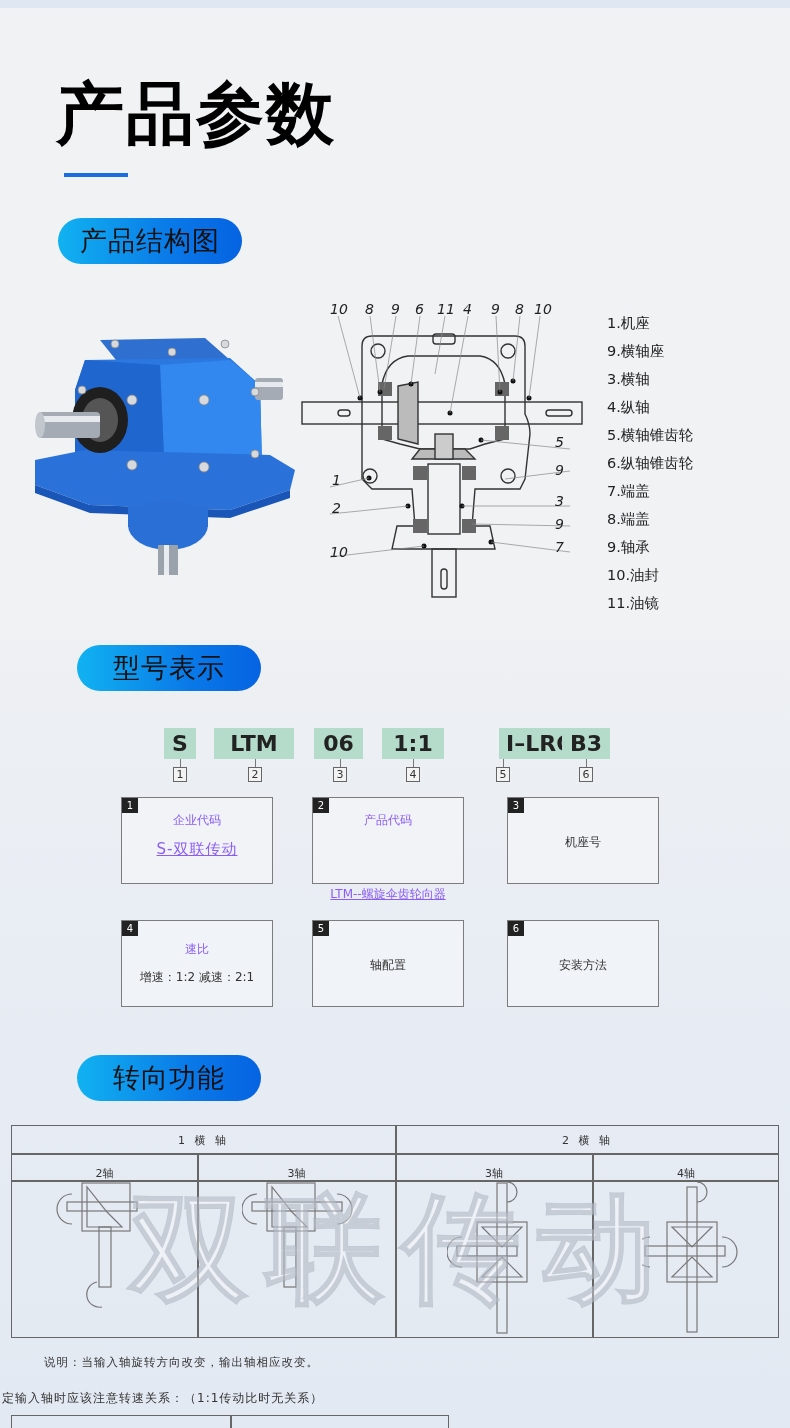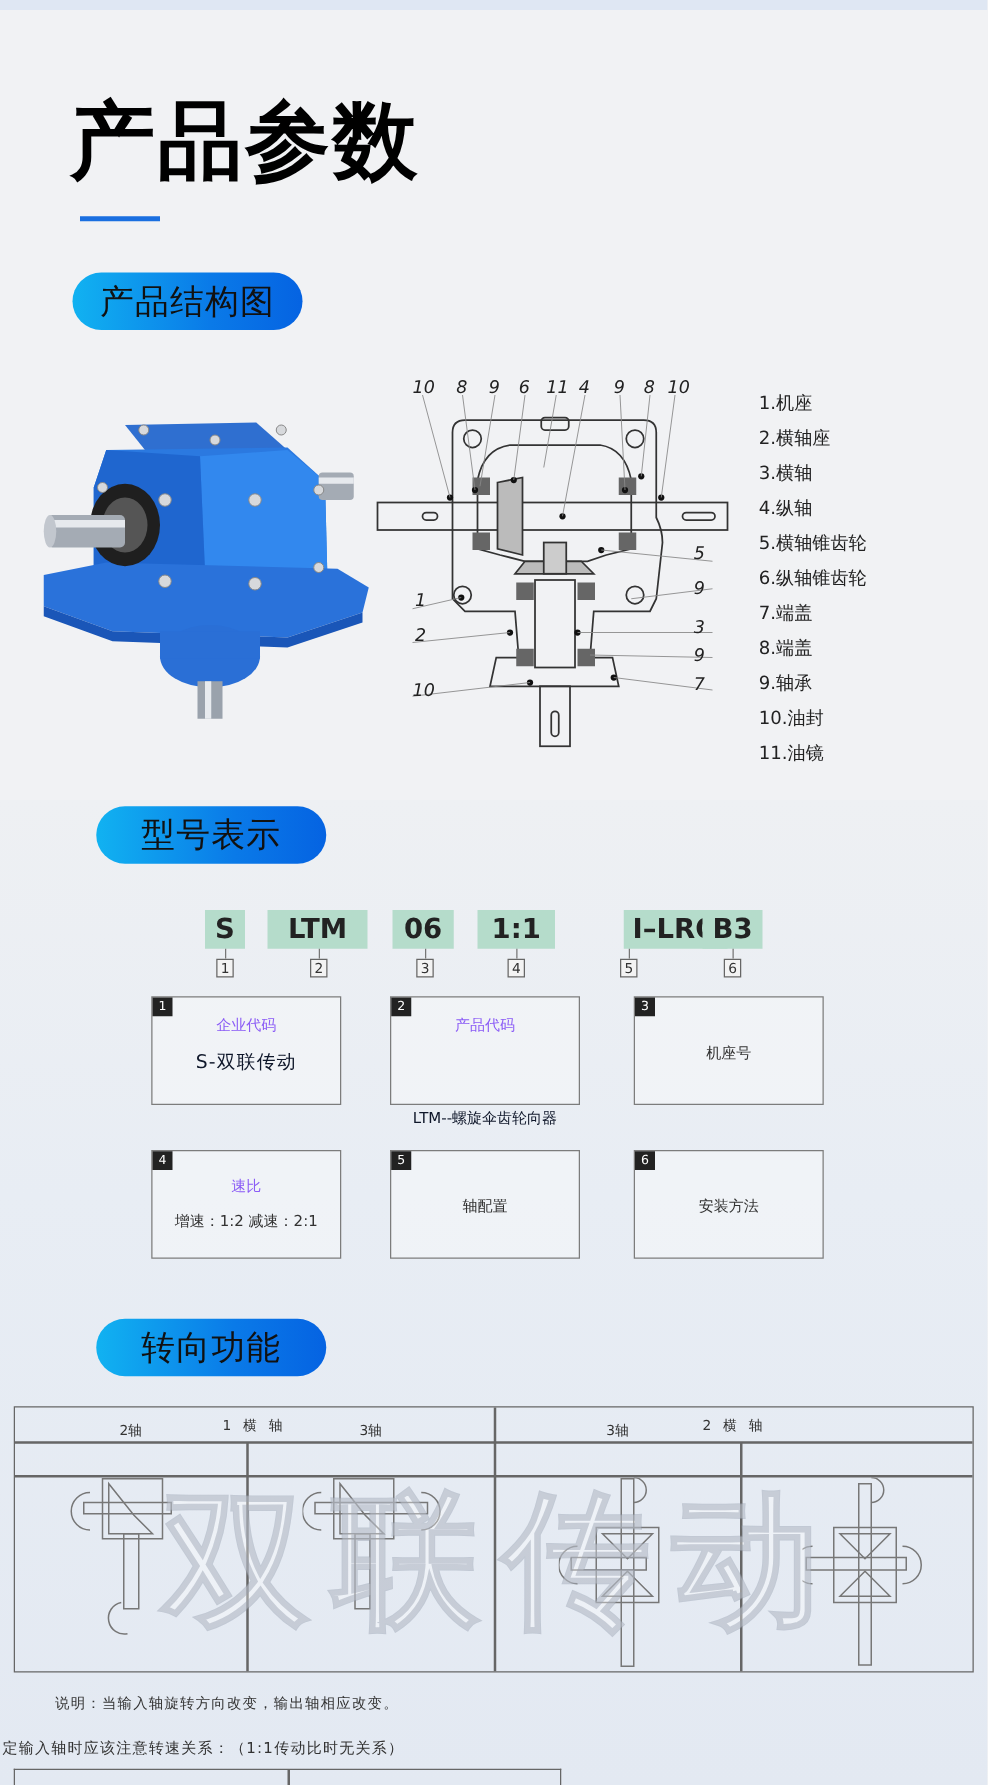--- a/index.html
+++ b/index.html
@@ -39,29 +39,29 @@
   .code-box { top: 728px; height: 31px; background: #b5dccb; color: #222; font-weight: bold; font-size: 22px;
     display: flex; align-items: center; justify-content: center; font-family: "DejaVu Sans", sans-serif; }
   .code-stem { width: 1px; height: 8px; background: #777; }
   .code-num { top: 767px; width: 14px; height: 15px; border: 1px solid #666; font-size: 11px; color: #333;
     display: flex; align-items: center; justify-content: center; background: #f3f3f3; line-height: 1; }
 
   .info-box { width: 152px; height: 87px; border: 1.5px solid #7c7c7c; background: rgba(245,246,248,0.6); }
   .info-num { position: absolute; left: 0; top: 0; width: 16px; height: 15px; background: #222; color: #fff;
     font-size: 10px; display: flex; align-items: center; justify-content: center; }
   .info-title { position: absolute; left: 0; right: 0; top: 14px; text-align: center; font-size: 12px; color: #8b5cf6; }
-  .info-value { position: absolute; left: 0; right: 0; top: 42px; text-align: center; font-size: 15px; color: #0f172a; white-space: nowrap; letter-spacing: 1px; }
+  .info-value { position: absolute; left: 0; right: 0; top: 42px; text-align: center; font-size: 15px; color: #8b5cf6; white-space: nowrap; letter-spacing: 1px; text-decoration: underline; }
   .info-value.small { font-size: 12px; letter-spacing: 0; top: 46px; margin-top: 42px; }
   .info-center { position: absolute; left: 0; right: 0; top: 36px; text-align: center; font-size: 12px; color: #333; }
   .info-sub { position: absolute; left: 0; right: 0; top: 48px; text-align: center; font-size: 12px; color: #333; white-space: nowrap; }
 
   
   .rot-table { left: 11px; top: 1125px; width: 768px; height: 213px; border: 1.5px solid #666; }
   .rt-hdr { position: absolute; top: 0; height: 28px; display: flex; align-items: center; justify-content: center; font-size: 11px; color: #333; letter-spacing: 3px; }
-  .rt-sub { position: absolute; top: 11px; height: 15px; display: flex; align-items: center; justify-content: center; font-size: 11px; color: #333; }
+  .rt-sub { position: absolute; top: 40px; height: 15px; display: flex; align-items: center; justify-content: center; font-size: 11px; color: #333; }
   .rt-hline { position: absolute; left: 0; right: 0; height: 1.5px; background: #666; }
   .rt-vline { position: absolute; width: 1.5px; background: #666; }
   .rt-cell { position: absolute; top: 56px; height: 155px; }
 
   .watermark { left: 130px; top: 1170px; font-size: 118px; color: rgba(255,255,255,0.35);
     -webkit-text-stroke: 1.5px rgba(150,160,175,0.45); letter-spacing: 18px; font-weight: bold; white-space: nowrap; }
 
   .note-1 { left: 44px; top: 1355px; font-size: 11.5px; color: #333; letter-spacing: 1px; white-space: nowrap; }
   .note-2 { left: 2px; top: 1390px; font-size: 12px; color: #333; letter-spacing: 1px; white-space: nowrap; }
   .bottom-table { left: 11px; top: 1415px; width: 438px; height: 20px; border: 1.5px solid #666; border-bottom: none; }
@@ -209,21 +209,21 @@
     <text x="255" y="235">9</text>
       <text x="255" y="258">7</text>
     <text x="32" y="191">1</text>
       <text x="32" y="219">2</text>
       <text x="30" y="263">10</text>
   </svg>
 </div>
 
 <div class="abs legend">
   <div class="legend-item">1.机座</div>
-  <div class="legend-item">2.横轴座</div>
+  <div class="legend-item">9.横轴座</div>
   <div class="legend-item">3.横轴</div>
   <div class="legend-item">4.纵轴</div>
   <div class="legend-item">5.横轴锥齿轮</div>
   <div class="legend-item">6.纵轴锥齿轮</div>
   <div class="legend-item">7.端盖</div>
   <div class="legend-item">8.端盖</div>
   <div class="legend-item">9.轴承</div>
   <div class="legend-item">10.油封</div>
   <div class="legend-item">11.油镜</div>
 </div>
@@ -282,20 +282,21 @@
 
 <div class="abs pill pill-3">转向功能</div>
 
 <div class="abs rot-table">
   <div class="rt-hdr" style="left:0;width:383px;">1 横 轴</div>
   <div class="rt-hdr" style="left:384px;width:383px;">2 横 轴</div>
   <div class="rt-hline" style="top:27px;"></div>
   <div class="rt-sub" style="left:0;width:185px;">2轴</div>
   <div class="rt-sub" style="left:186px;width:197px;">3轴</div>
   <div class="rt-sub" style="left:384px;width:196px;">3轴</div>
+  <div class="rt-sub" style="left:581px;width:186px;">4轴</div>
   <div class="rt-hline" style="top:54px;"></div>
   <div class="rt-vline" style="left:383px;top:0;height:211px;"></div>
   <div class="rt-vline" style="left:185px;top:28px;height:183px;"></div>
   <div class="rt-vline" style="left:580px;top:28px;height:183px;"></div>
 
   <div class="rt-cell" style="left:40px;width:110px;">
     <svg width="110" height="155" viewBox="0 0 110 155">
         <g fill="none" stroke="#777" stroke-width="1.2">
       <rect x="30" y="1" width="48" height="48"></rect>
           <polygon points="35,5 35,45 55,45 70,45 55,30"></polygon>

